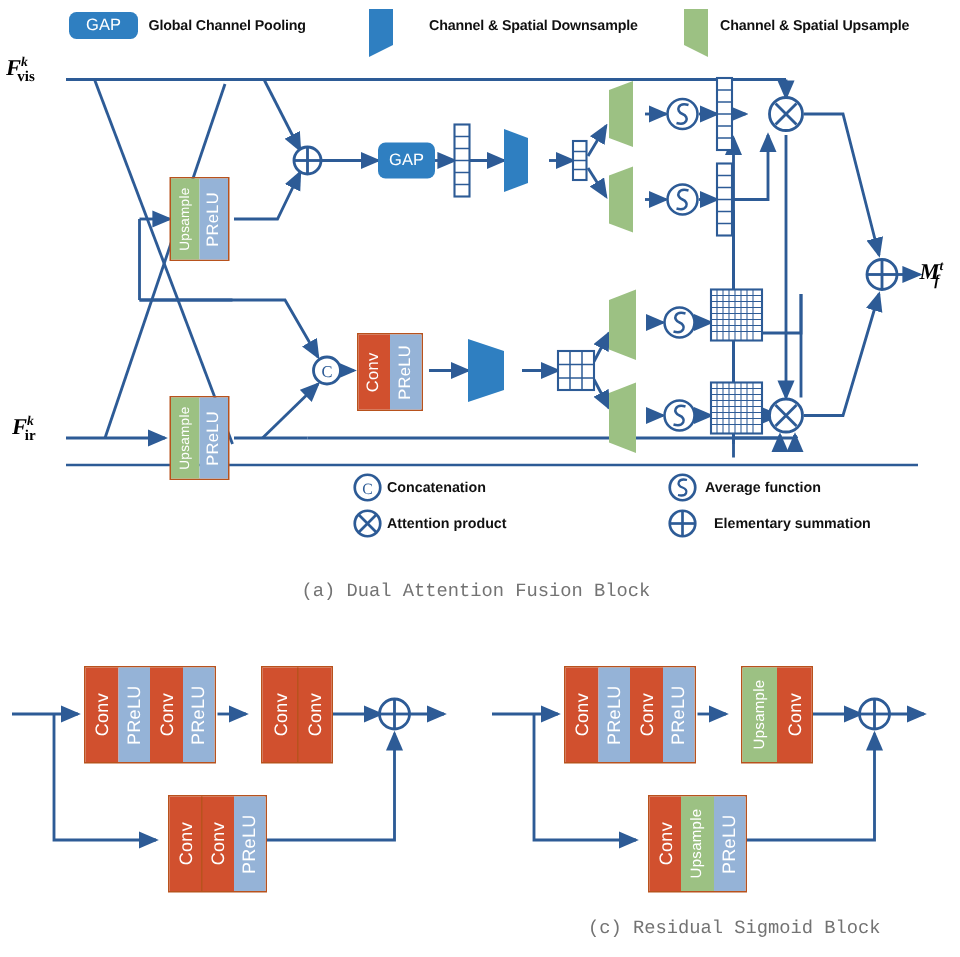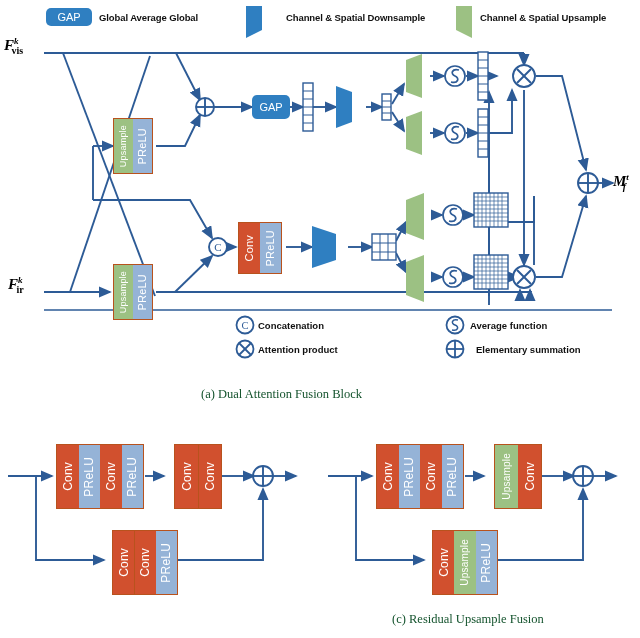--- a/index.html
+++ b/index.html
@@ -2,42 +2,42 @@
 <html><head>
 <meta charset="utf-8">
 <style>
   html,body{margin:0;padding:0;background:#ffffff;}
   body{width:640px;height:638px;position:relative;font-family:"Liberation Sans",sans-serif;overflow:hidden;}
   #root{position:absolute;left:0;top:0;width:640px;height:638px;}
   svg.layer{position:absolute;left:0;top:0;width:640px;height:638px;overflow:visible;}
   .lbl{position:absolute;color:#000;}
   .legend-text{font-family:"Liberation Sans",sans-serif;font-weight:bold;font-size:9.5px;color:#111;letter-spacing:-.1px;white-space:nowrap;}
   .key-text{font-family:"Liberation Sans",sans-serif;font-weight:bold;font-size:9.5px;color:#111;white-space:nowrap;}
-  .caption{font-family:Liberation Serif, serif;font-size:12.5px;color:#14532d;white-space:nowrap;}
+  .caption{font-family:Liberation Mono, monospace;font-size:12.5px;color:#737373;white-space:nowrap;}
   .math{font-family:"Liberation Serif",serif;font-style:italic;font-weight:bold;color:#000;white-space:nowrap;}
   .gapbox{position:absolute;background:#2f7fc1;border-radius:5px;color:#fff;
     font-family:"Liberation Sans",sans-serif;font-size:11px;display:flex;align-items:center;justify-content:center;}
   .stack{position:absolute;display:flex;border:1.2px solid #b8521d;box-sizing:border-box;}
   .seg{display:flex;align-items:center;justify-content:center;box-sizing:border-box;}
   .seg span{
     writing-mode:vertical-rl; transform:rotate(180deg);
     color:#ffffff;font-family:"Liberation Sans",sans-serif;font-weight:400;
     letter-spacing:.2px;line-height:1;
   }
   .seg-conv{background:#d1502e;}
   .seg-prelu{background:#95b3d7;}
   .seg-up{background:#9cc183;}
 </style>
 </head>
 <body>
 
 <div id="root">
 
   <div class="gapbox" style="left:46px;top:8px;width:46px;height:18px;">GAP</div>
-  <div class="lbl legend-text" style="left:99px;top:12px;">Global Average Global</div>
+  <div class="lbl legend-text" style="left:99px;top:12px;">Global Channel Pooling</div>
 
   <svg class="layer">
 
     <polygon points="246,6 262,6 262,30 246,38" fill="#2f7fc1"></polygon>
 
     <polygon points="456,6 472,6 472,38 456,30" fill="#9cc183" transform="translate(0,0)"></polygon>
   </svg>
 
   <div class="lbl legend-text" style="left:270px;top:12px;margin-left:16px;">Channel &amp; Spatial Downsample</div>
   <div class="lbl legend-text" style="left:480px;top:12px;">Channel &amp; Spatial Upsample</div>
@@ -478,15 +478,15 @@
         <span style="font-size:12px;">Conv</span>
       </div>
     <div class="seg seg-up" style="width:33.33%;">
         <span style="font-size:10px;">Upsample</span>
       </div>
     <div class="seg seg-prelu" style="width:33.33%;">
         <span style="font-size:12px;">PReLU</span>
       </div>
   </div>
 
-  <div class="lbl caption" style="left:392px;top:612px;">(c) Residual Upsample Fusion</div>
+  <div class="lbl caption" style="left:392px;top:612px;">(c) Residual Sigmoid Block</div>
 
 </div>
 
 </body></html>

